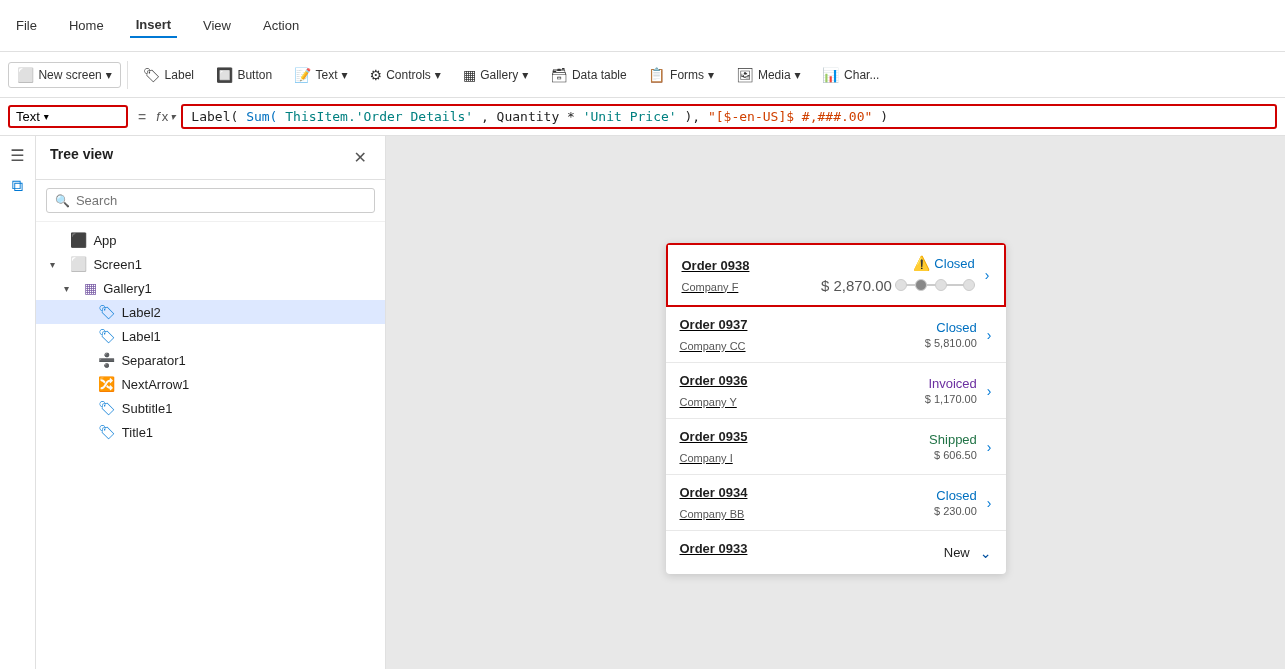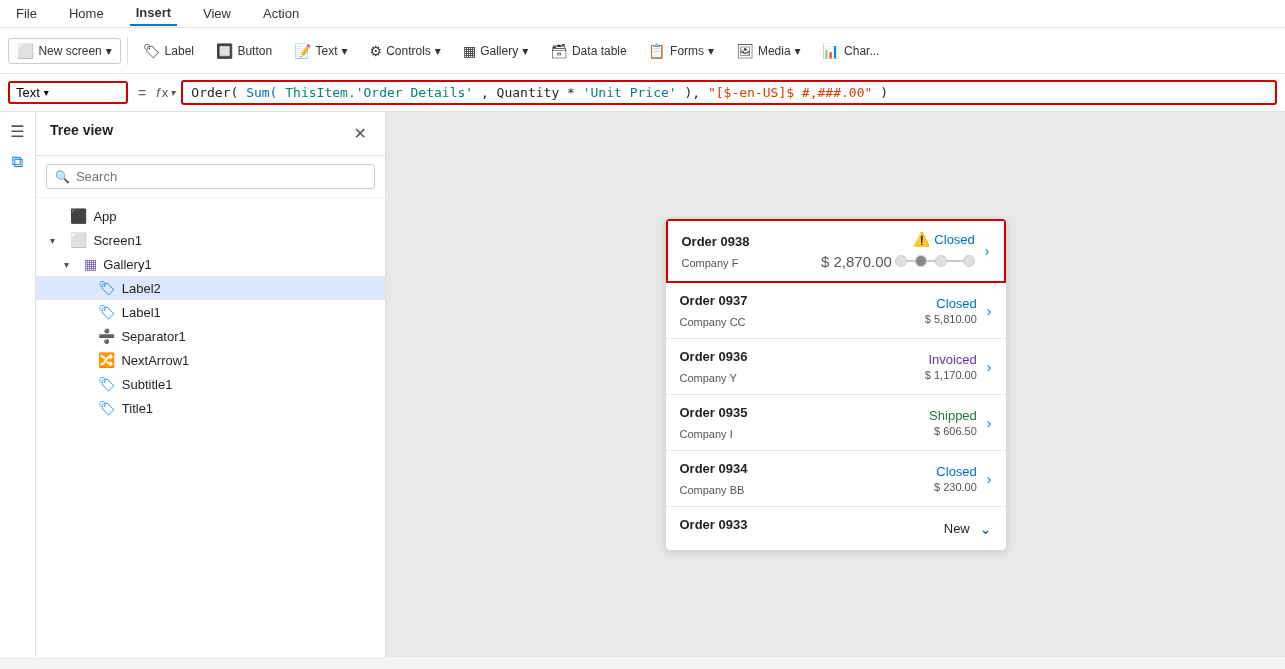--- a/index.html
+++ b/index.html
@@ -1,20 +1,20 @@
 <!DOCTYPE html>
 <html><head>
   <meta charset="utf-8">
   <style>
     * { box-sizing: border-box; margin: 0; padding: 0; }
     body { font-family: 'Segoe UI', sans-serif; font-size: 13px; background: #f3f3f3; overflow: hidden; width: 1285px; height: 669px; }
 
     
     .menu-bar {
-      display: flex; align-items: center; height: 28px;
+      display: flex; align-items: center; height: 52px;
       background: #fff; border-bottom: 1px solid #e0e0e0;
       padding: 0 10px; gap: 20px;
     }
     .menu-item { font-size: 13px; color: #333; cursor: pointer; padding: 4px 6px; }
     .menu-item.active { font-weight: 700; border-bottom: 2px solid #0078d4; }
 
     
     .toolbar {
       display: flex; align-items: center; height: 46px;
       background: #fff; border-bottom: 1px solid #e0e0e0;
@@ -120,21 +120,21 @@
       box-shadow: 0 2px 8px rgba(0,0,0,0.15); overflow: hidden;
     }
     .gallery-row {
       display: flex; align-items: center; padding: 10px 14px;
       border-bottom: 1px solid #e8e8e8; cursor: pointer; position: relative;
     }
     .gallery-row:last-child { border-bottom: none; }
     .gallery-row.selected-row {
       border: 2px solid #d00000;
     }
-    .row-left { flex: 1; }
+    .row-left { flex: 1; text-decoration: underline; }
     .row-order { font-size: 13px; font-weight: 600; color: #1f1f1f; }
     .row-company { font-size: 11px; color: #555; margin-top: 8px; }
     .row-status-area { display: flex; flex-direction: column; align-items: flex-end; gap: 2px; }
     .row-status { font-size: 13px; font-weight: 500; }
     .status-closed { color: #0070c0; }
     .status-invoiced { color: #6b2fa0; }
     .status-shipped { color: #217346; }
     .status-new { color: #1f1f1f; }
     .row-amount { font-size: 11px; color: #555; }
     .row-chevron { margin-left: 10px; font-size: 14px; }
@@ -227,21 +227,21 @@
     <span>Text</span>
     <span style="font-size:10px;">▾</span>
   </div>
   <span class="formula-equals">=</span>
   <div class="formula-fx">
     <span style="font-style:italic;">f</span>
       <span style="font-style:normal;">x</span>
     <span style="font-size:10px;">▾</span>
   </div>
   <div class="formula-input">
-    <span class="formula-text-dark">Order(</span>
+    <span class="formula-text-dark">Label(</span>
     <span class="formula-text-blue"> Sum(</span>
     <span class="formula-text-teal"> ThisItem.'Order Details'</span>
     <span class="formula-text-dark">,</span>
     <span class="formula-text-dark"> Quantity</span>
     <span class="formula-text-dark"> *</span>
     <span class="formula-text-teal"> 'Unit Price'</span>
     <span class="formula-text-dark"> ),</span>
     <span class="formula-text-orange"> "[$-en-US]$ #,###.00"</span>
     <span class="formula-text-dark"> )</span>
   </div>

